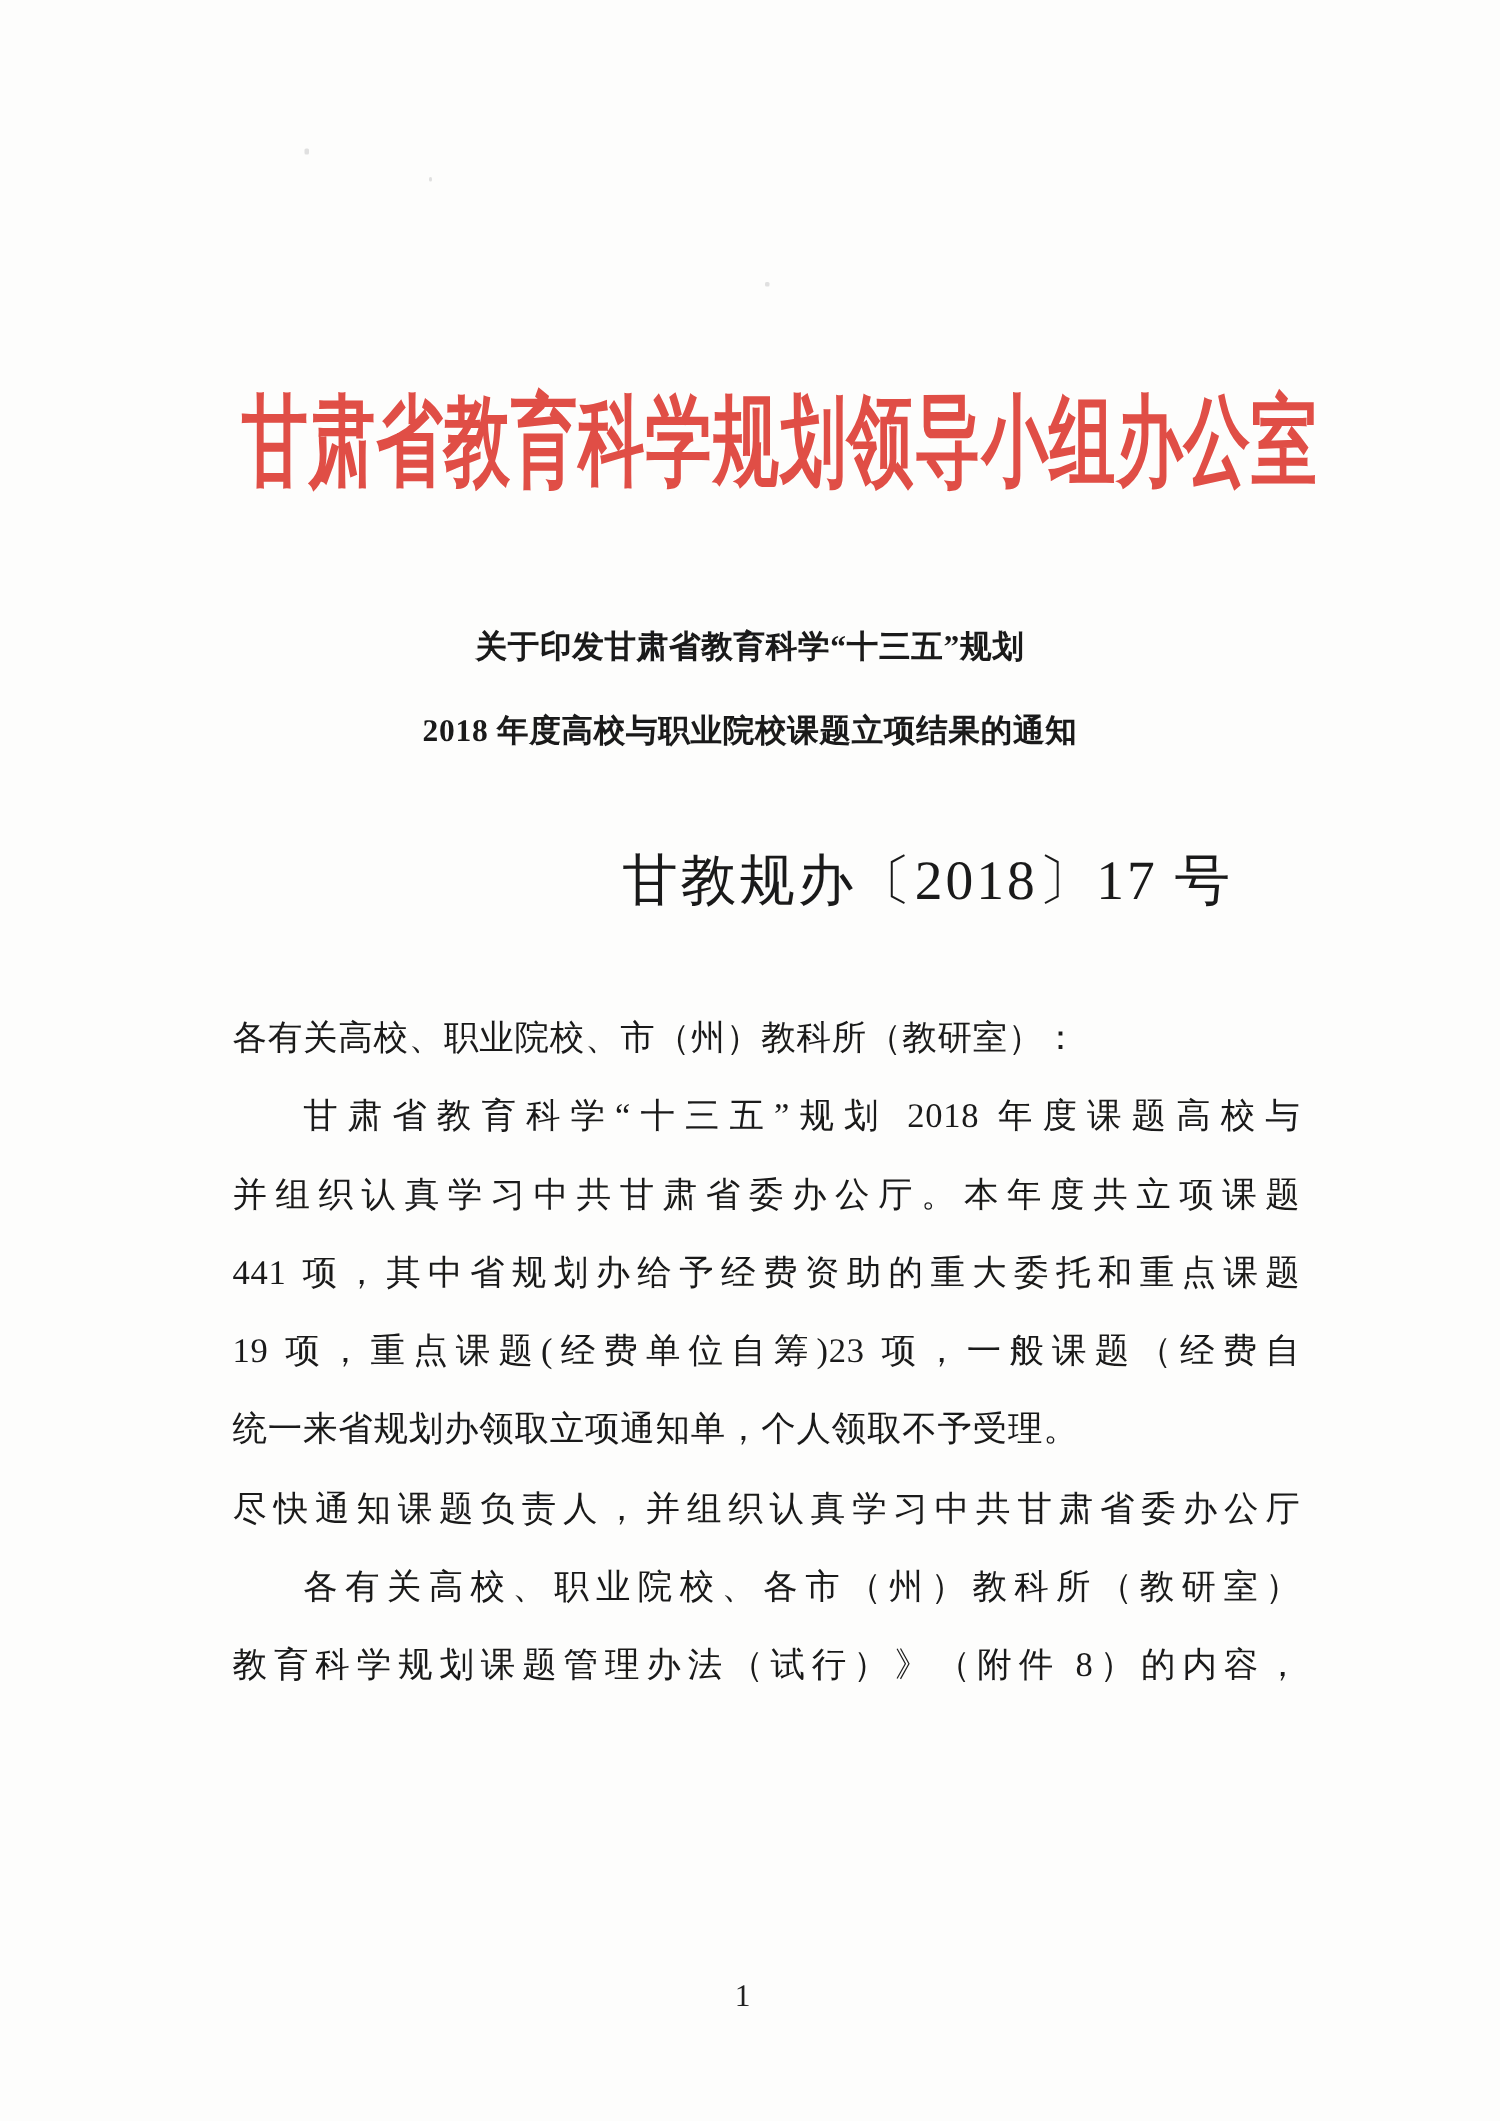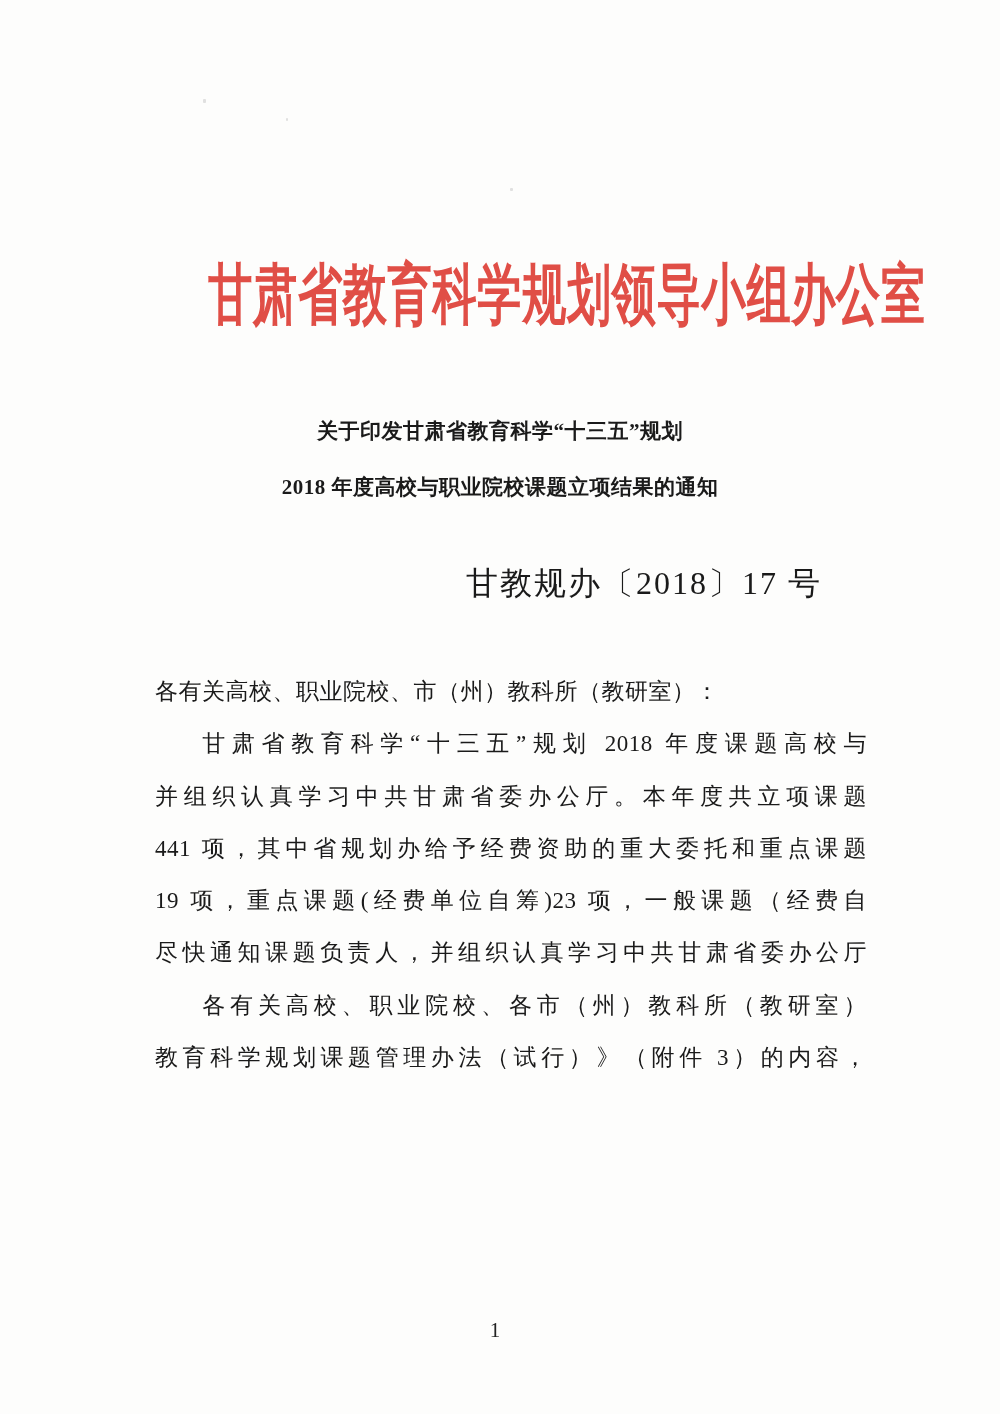--- a/index.html
+++ b/index.html
@@ -15,21 +15,20 @@
     color: #1a1a1a;
   }
   
   .letterhead {
     position: absolute;
     top: 262px;
     left: 0;
     width: 1000px;
     text-align: center;
     line-height: 1;
-    padding-left: 47px;
   }
   .letterhead-text {
     display: inline-block;
     font-size: 64px;
     font-weight: bold;
     white-space: nowrap;
     letter-spacing: 1px;
     transform: scaleX(0.69) scaleY(1.03);
     transform-origin: center top;
   }
@@ -45,21 +44,21 @@
     line-height: 56px;
     letter-spacing: 0.5px;
   }
   
   .doc-number {
     position: absolute;
     top: 562px;
     left: 0;
     width: 822px;
     text-align: right;
-    font-size: 32px;
+    font-size: 37px;
     letter-spacing: 2px;
   }
   
   .doc-body {
     position: absolute;
     top: 666px;
     left: 155px;
     width: 712px;
     font-size: 23px;
     letter-spacing: 0.5px;
@@ -117,20 +116,21 @@
   </div>
 
   <div class="doc-number">甘教规办〔2018〕17 号</div>
 
   <div class="doc-body">
     <div class="body-line">各有关高校、职业院校、市（州）教科所（教研室）：</div>
     <div class="body-line j indent">甘肃省教育科学“十三五”规划 2018 年度课题高校与</div>
     <div class="body-line j">并组织认真学习中共甘肃省委办公厅。本年度共立项课题</div>
     <div class="body-line j">441 项，其中省规划办给予经费资助的重大委托和重点课题</div>
     <div class="body-line j">19 项，重点课题(经费单位自筹)23 项，一般课题（经费自</div>
+    <div class="body-line">统一来省规划办领取立项通知单，个人领取不予受理。</div>
     <div class="body-line j">尽快通知课题负责人，并组织认真学习中共甘肃省委办公厅</div>
     <div class="body-line j indent">各有关高校、职业院校、各市（州）教科所（教研室）</div>
-    <div class="body-line j">教育科学规划课题管理办法（试行）》（附件 3）的内容，</div>
+    <div class="body-line j">教育科学规划课题管理办法（试行）》（附件 8）的内容，</div>
   </div>
 
   <div class="page-number">1</div>
 
 </div>
 
 </body></html>

